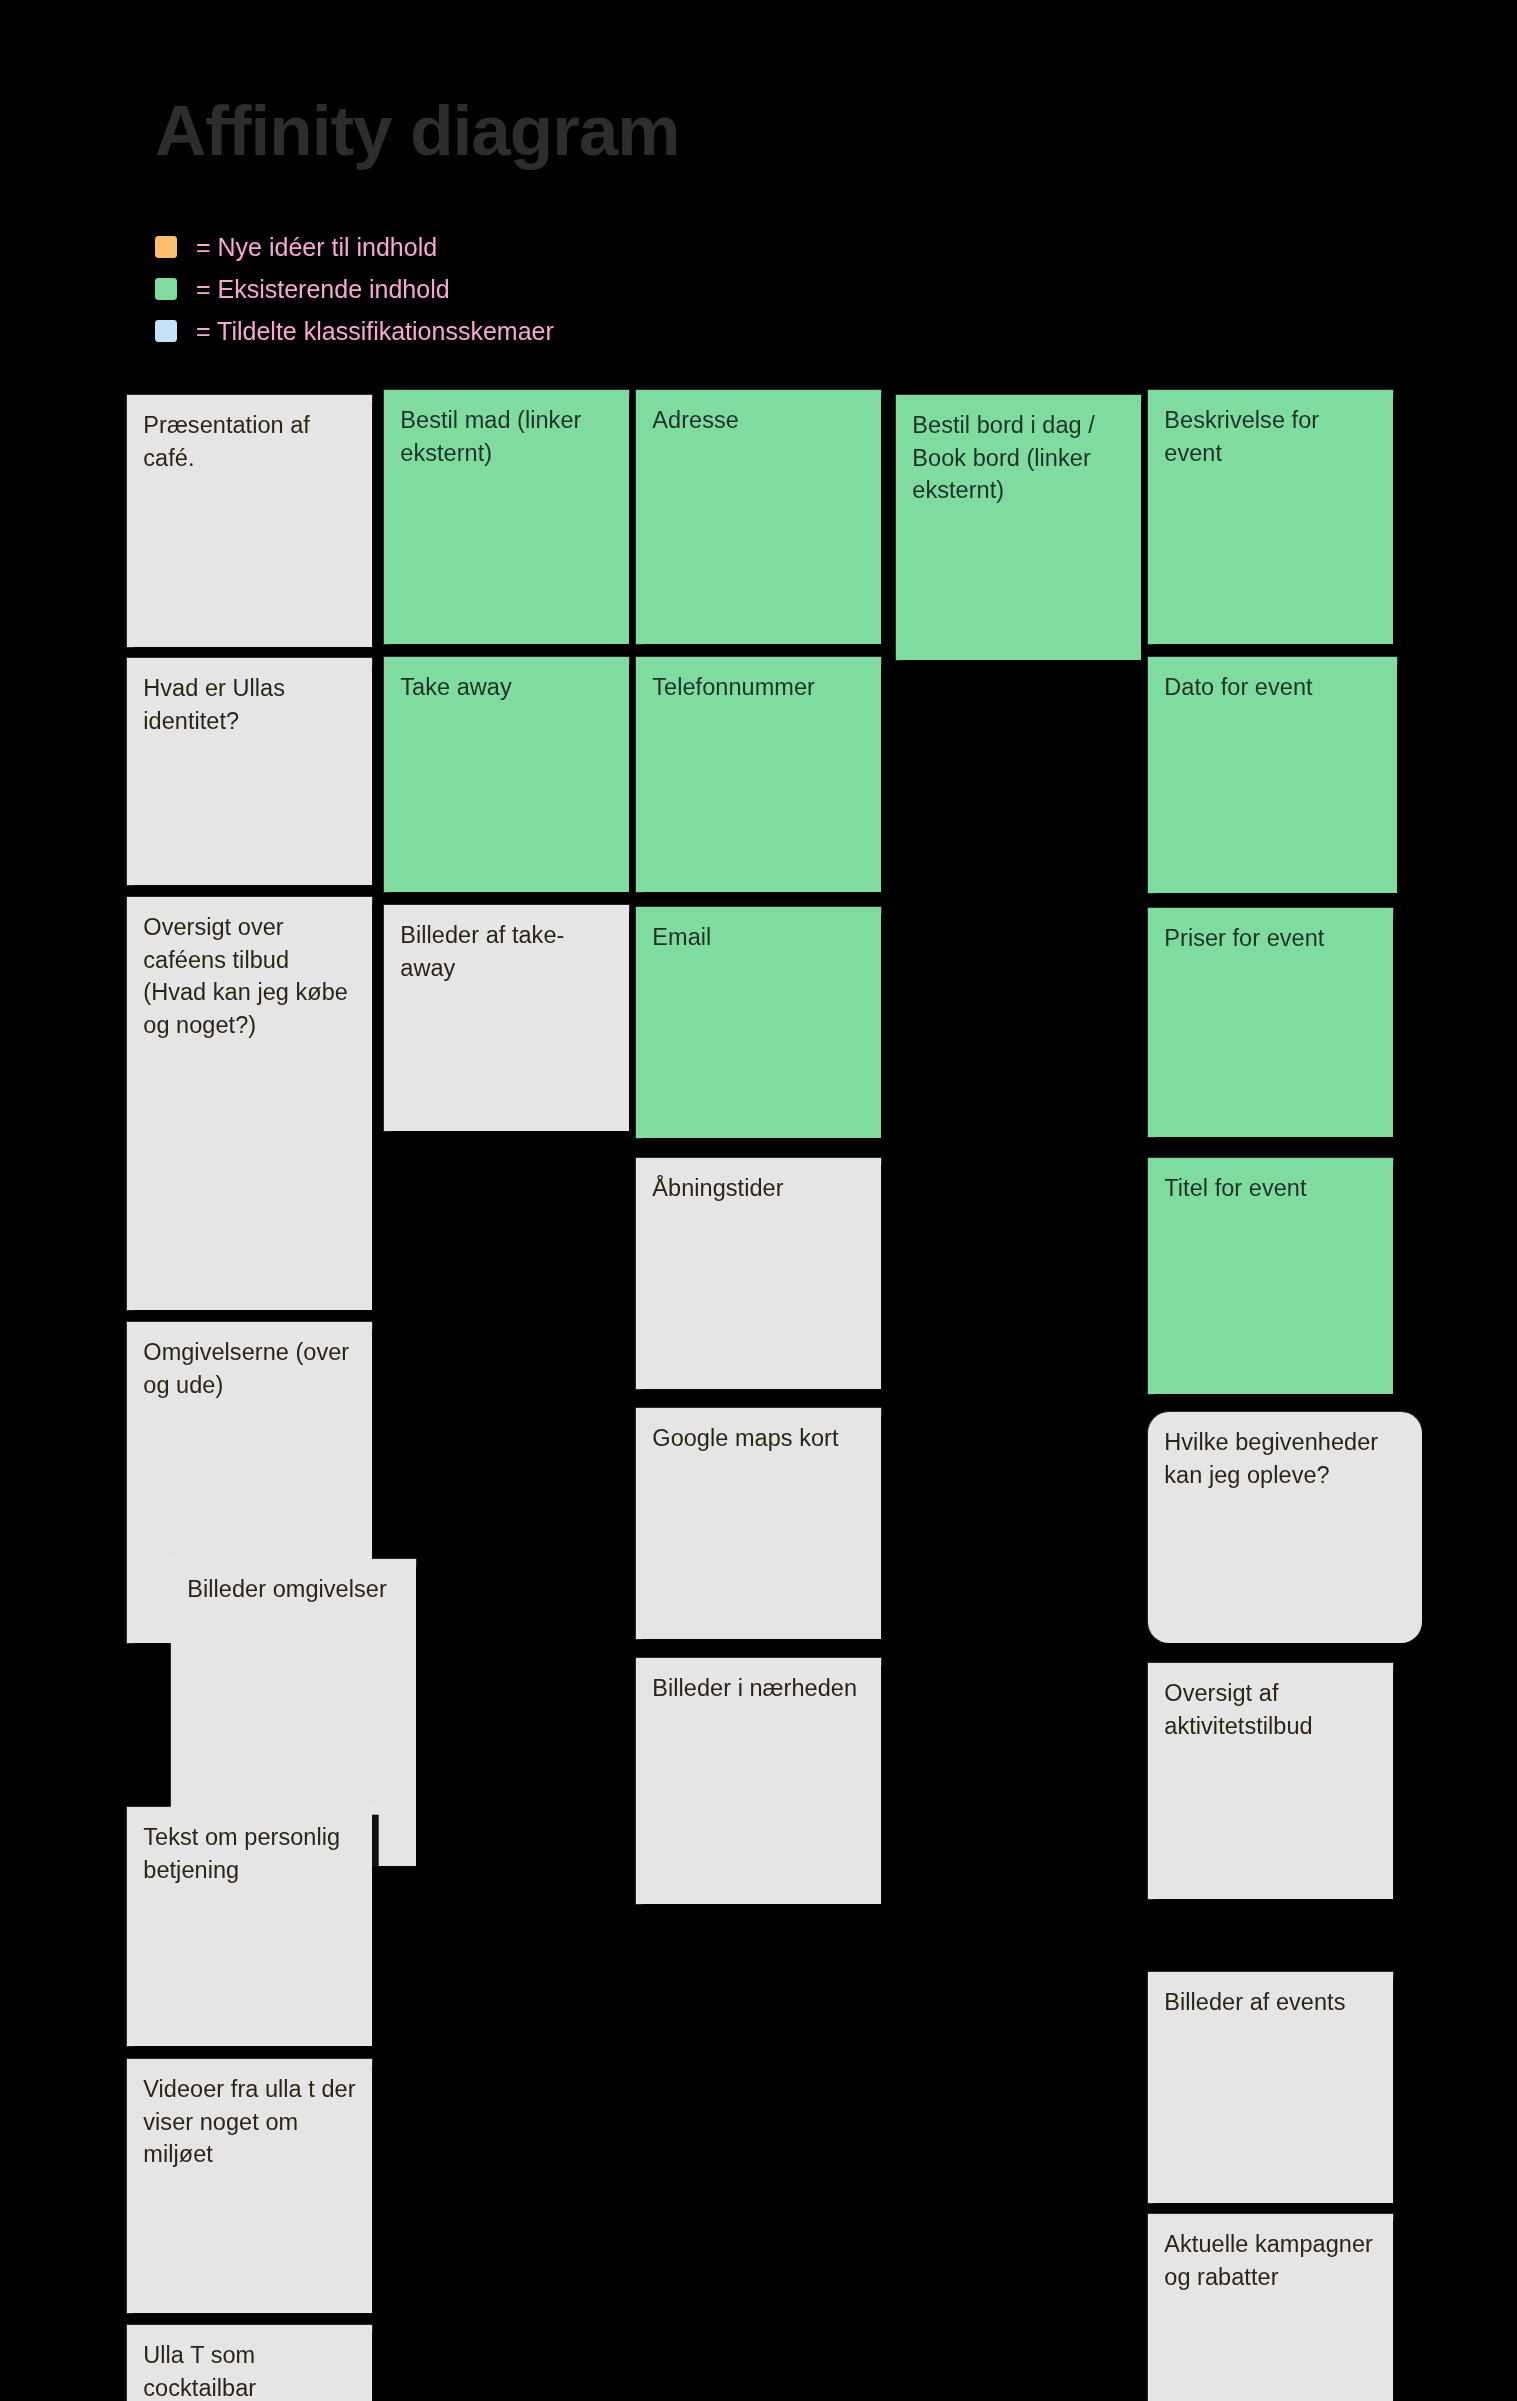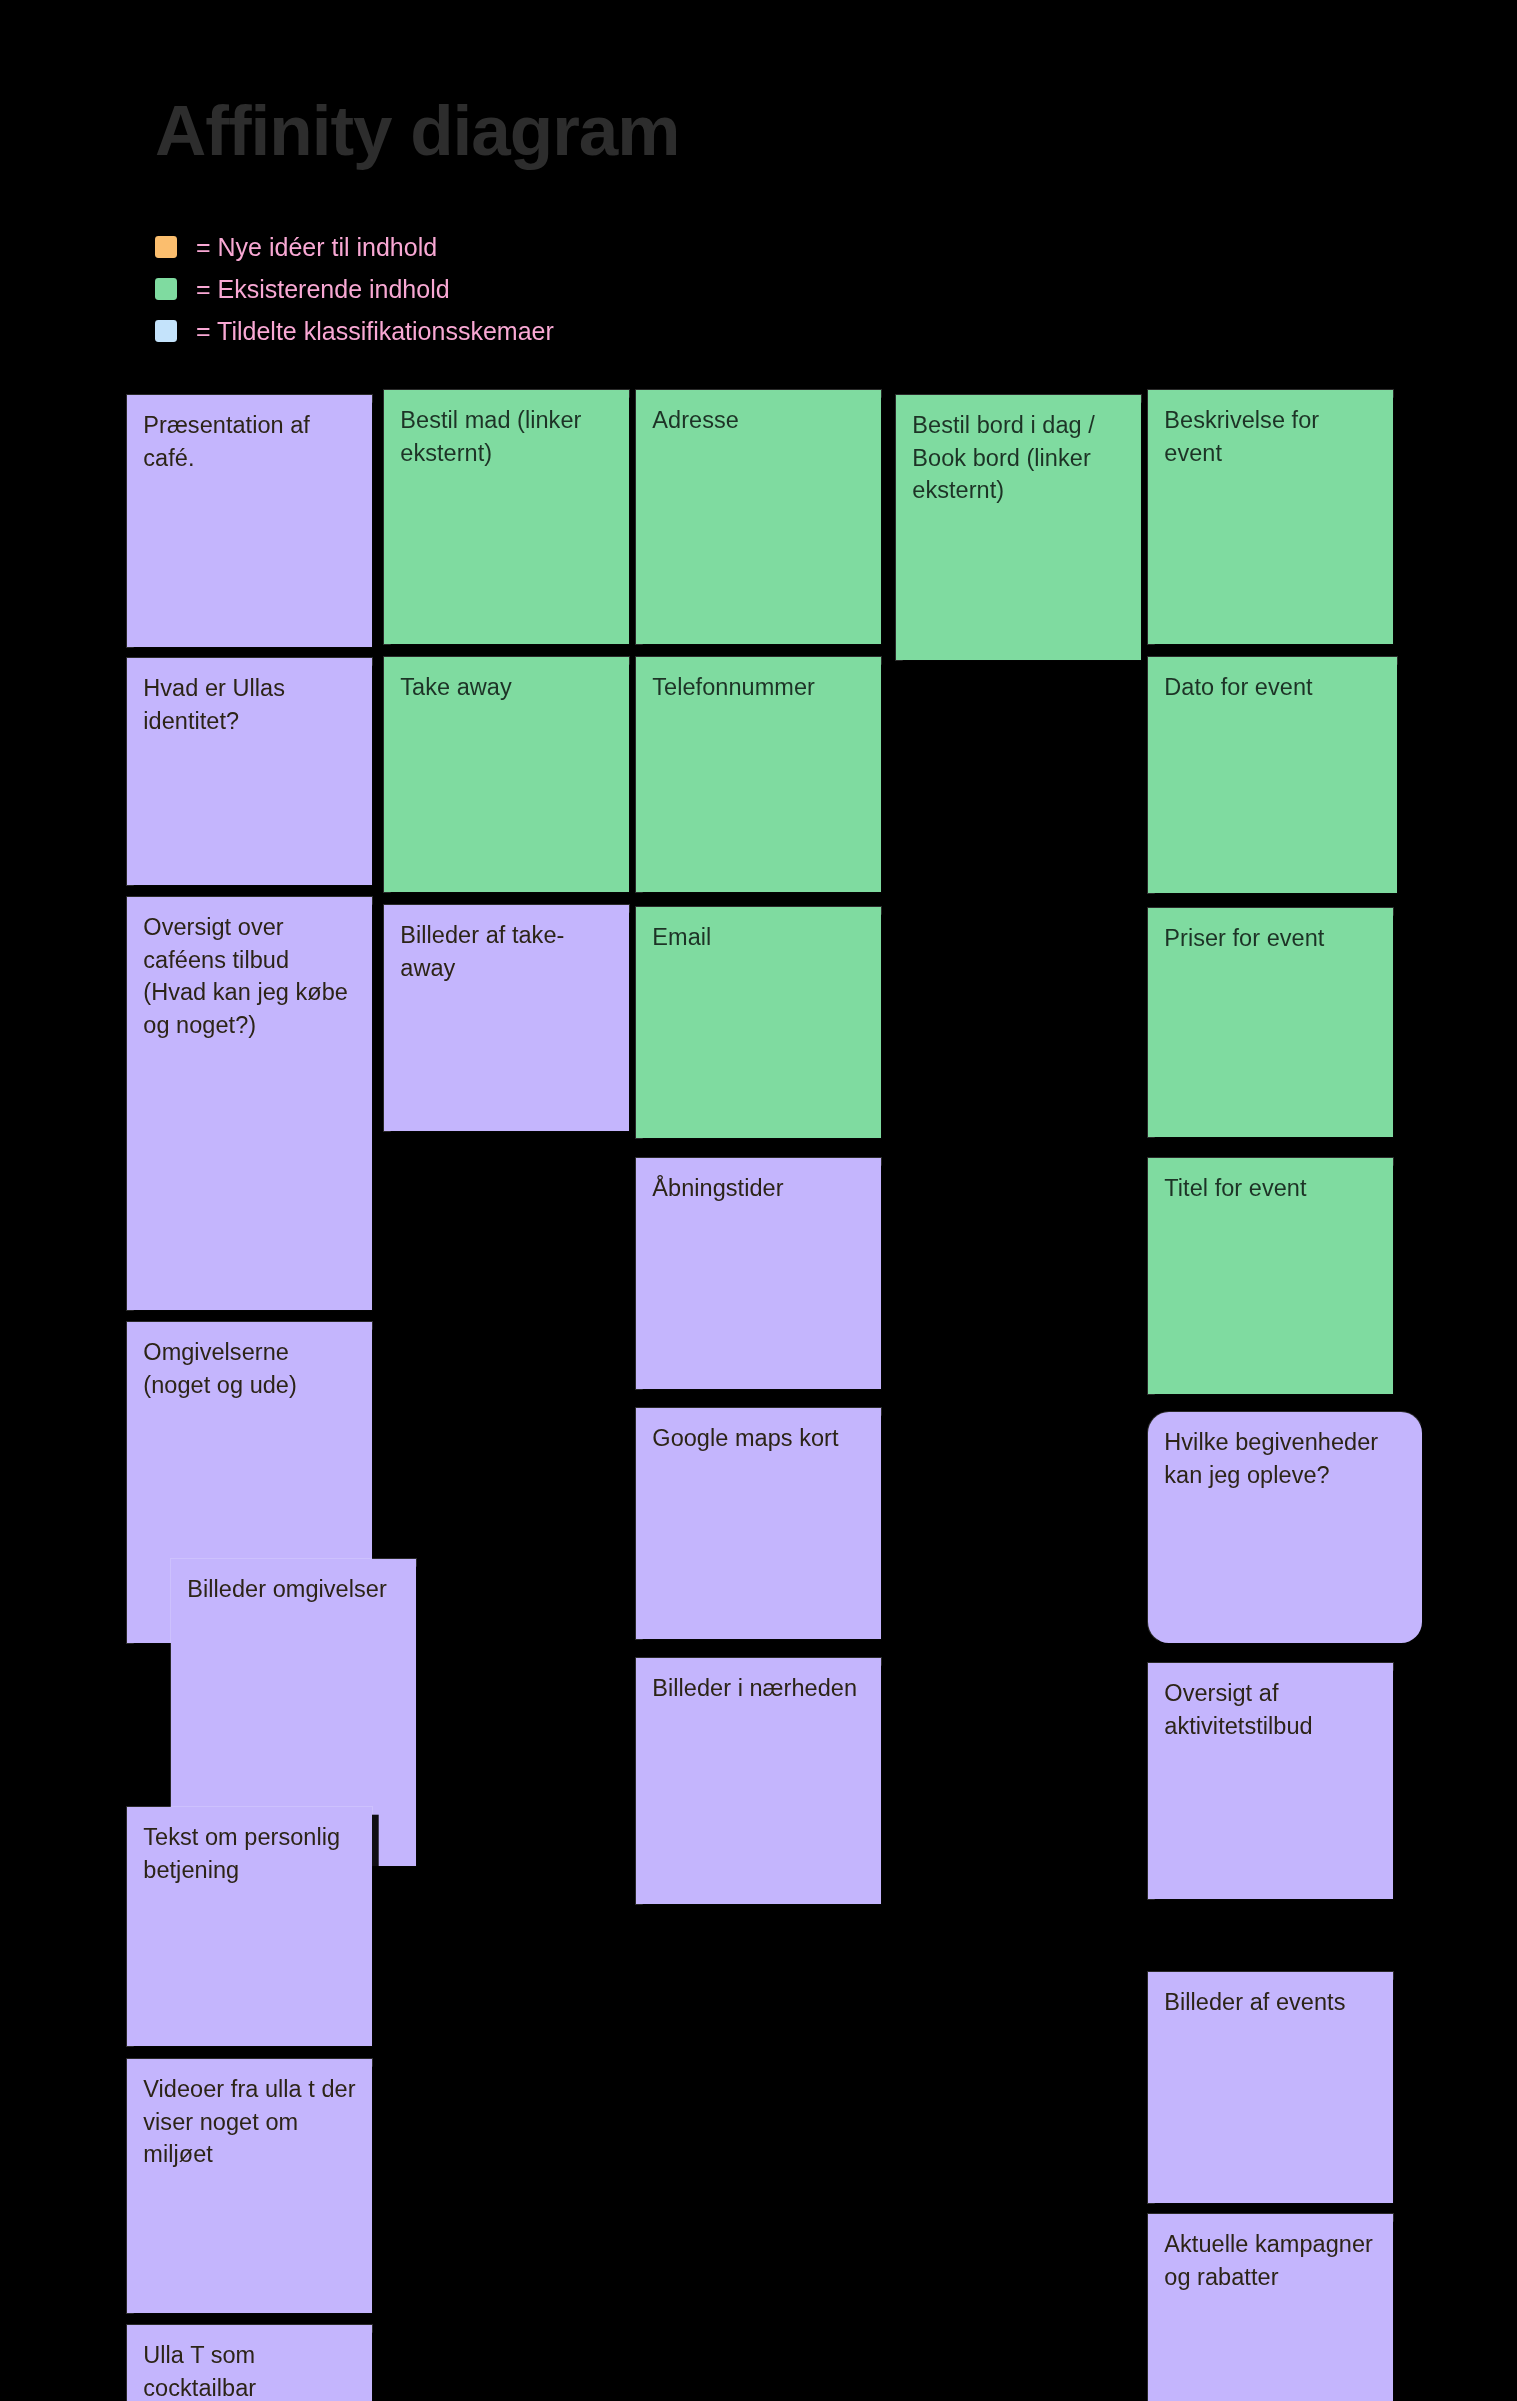--- a/index.html
+++ b/index.html
@@ -28,21 +28,21 @@
     box-sizing:border-box;
     padding:14.4px 16.3px 11.5px 16.3px;
     color:#2c2417;
     font-size:23.5px;
     line-height:1.38;
     letter-spacing:0.05px;
     word-break:break-word;
     overflow:hidden;
     box-shadow:6.7px 7.7px 0 rgba(0,0,0,0.92), 0 0 0 1px rgba(255,255,255,0.16);
   }
-  .card.orange{background:#c4b5fd;}
+  .card.orange{background:#e5e5e5;}
   .card.green {background:#7fdba0;color:#1d3326;}
 </style>
 </head>
 <body>
 
 <div id="board">
 
   <div id="title">Affinity diagram</div>
 
   <div id="legend">
@@ -57,21 +57,21 @@
       <div class="legend-row">
         <div class="legend-swatch" style="background: rgb(196, 227, 251);"></div>
         <div class="legend-text">= Tildelte klassifikationsskemaer</div>
       </div>
     </div>
 
   <div id="cards-layer">
       <div class="card orange" style="left: 127px; top: 395px; width: 245px; height: 252px;">Præsentation af café.</div>
       <div class="card orange" style="left: 127px; top: 658px; width: 245px; height: 227px;">Hvad er Ullas identitet?</div>
       <div class="card orange" style="left: 127px; top: 897px; width: 245px; height: 413px;">Oversigt over caféens tilbud (Hvad kan jeg købe og noget?)</div>
-      <div class="card orange" style="left: 127px; top: 1322px; width: 245px; height: 321px;">Omgivelserne (noget og ude)</div>
+      <div class="card orange" style="left: 127px; top: 1322px; width: 245px; height: 321px;">Omgivelserne (over og ude)</div>
       <div class="card orange" style="left: 127px; top: 1559px; width: 245px; height: 307px; margin-left: 44px;">Billeder omgivelser</div>
       <div class="card orange" style="left: 127px; top: 1807px; width: 245px; height: 239px;">Tekst om personlig betjening</div>
       <div class="card orange" style="left: 127px; top: 2059px; width: 245px; height: 254px;">Videoer fra ulla t der viser noget om miljøet</div>
       <div class="card orange" style="left: 127px; top: 2325px; width: 245px; height: 240px;">Ulla T som cocktailbar</div>
       <div class="card green" style="left: 384px; top: 390px; width: 245px; height: 254px;">Bestil mad (linker eksternt)</div>
       <div class="card green" style="left: 384px; top: 657px; width: 245px; height: 235px;">Take away</div>
       <div class="card orange" style="left: 384px; top: 905px; width: 245px; height: 226px;">Billeder af take-away</div>
       <div class="card green" style="left: 636px; top: 390px; width: 245px; height: 254px;">Adresse</div>
       <div class="card green" style="left: 636px; top: 657px; width: 245px; height: 235px;">Telefonnummer</div>
       <div class="card green" style="left: 636px; top: 907px; width: 245px; height: 231px;">Email</div>

